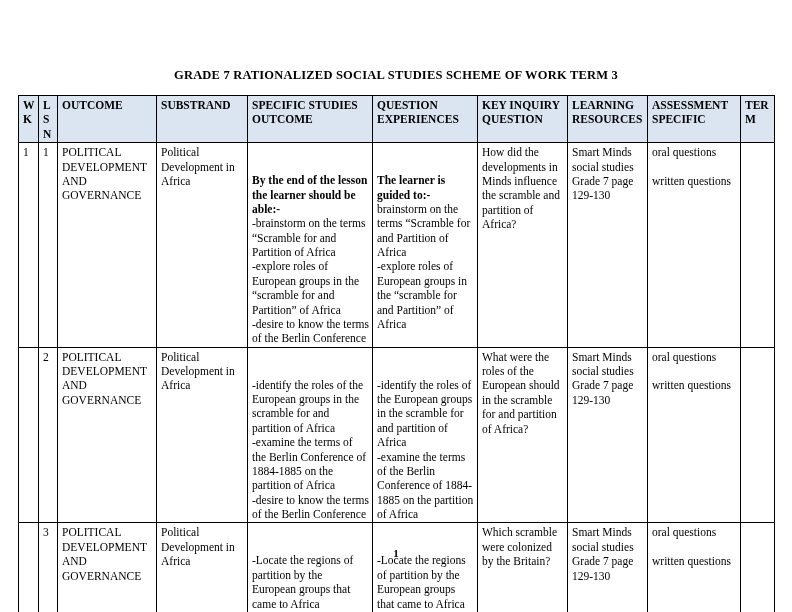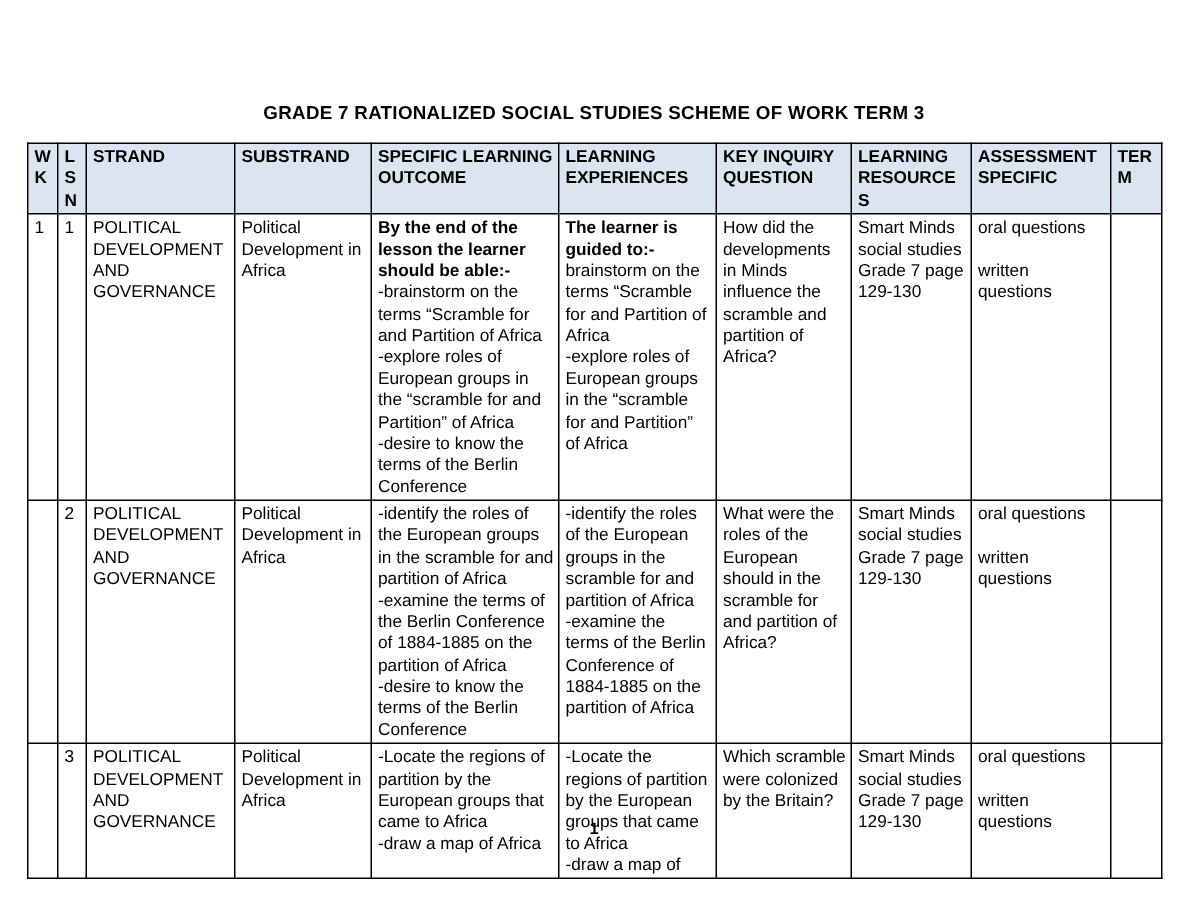--- a/index.html
+++ b/index.html
@@ -1,21 +1,21 @@
 <!DOCTYPE html>
 <html><head>
 <meta charset="utf-8">
 <style>
   html, body { margin: 0; padding: 0; background: #e8e8e8; }
   .page {
     position: relative;
     width: 792px;
     height: 612px;
     background: #ffffff;
-    font-family: Liberation Sans, sans-serif;
+    font-family: Liberation Serif, serif;
     color: #000;
     overflow: hidden;
   }
   .doc-title {
     position: absolute;
     top: 68px;
     left: 0;
     width: 100%;
     text-align: center;
     font-weight: bold;
@@ -39,21 +39,21 @@
     overflow: hidden;
     text-align: left;
     overflow-wrap: break-word;
   }
   table.sow th {
     background: #dbe5f1;
     font-weight: bold;
     white-space: pre-line;
   }
   .pre { white-space: pre-line; }
-  .bold { font-weight: bold; }
+  .bold { font-weight: bold; margin-top: 28px; }
   tr.r-head { height: 37px; }
   tr.r1 { height: 180px; }
   tr.r2 { height: 150px; }
   tr.r3 { height: 72px; }
   td.assess { padding-left: 9px; margin-top: 21px; }
   .page-number {
     position: absolute;
     top: 547px;
     left: 0;
     width: 100%;
@@ -82,24 +82,24 @@
         <col style="width:93px">
         <col style="width:34px">
     </colgroup>
     <thead>
       <tr class="r-head">
         <th>W
 K</th>
         <th>L
 S
 N</th>
-        <th>STRAND</th>
+        <th>OUTCOME</th>
         <th>SUBSTRAND</th>
-        <th>SPECIFIC LEARNING OUTCOME</th>
-        <th>LEARNING EXPERIENCES</th>
+        <th>SPECIFIC STUDIES OUTCOME</th>
+        <th>QUESTION EXPERIENCES</th>
         <th>KEY INQUIRY QUESTION</th>
         <th>LEARNING RESOURCES</th>
         <th>ASSESSMENT SPECIFIC</th>
         <th>TERM</th>
       </tr>
     </thead>
     <tbody>
 
       <tr class="r1">
         <td class="pre">1</td>

